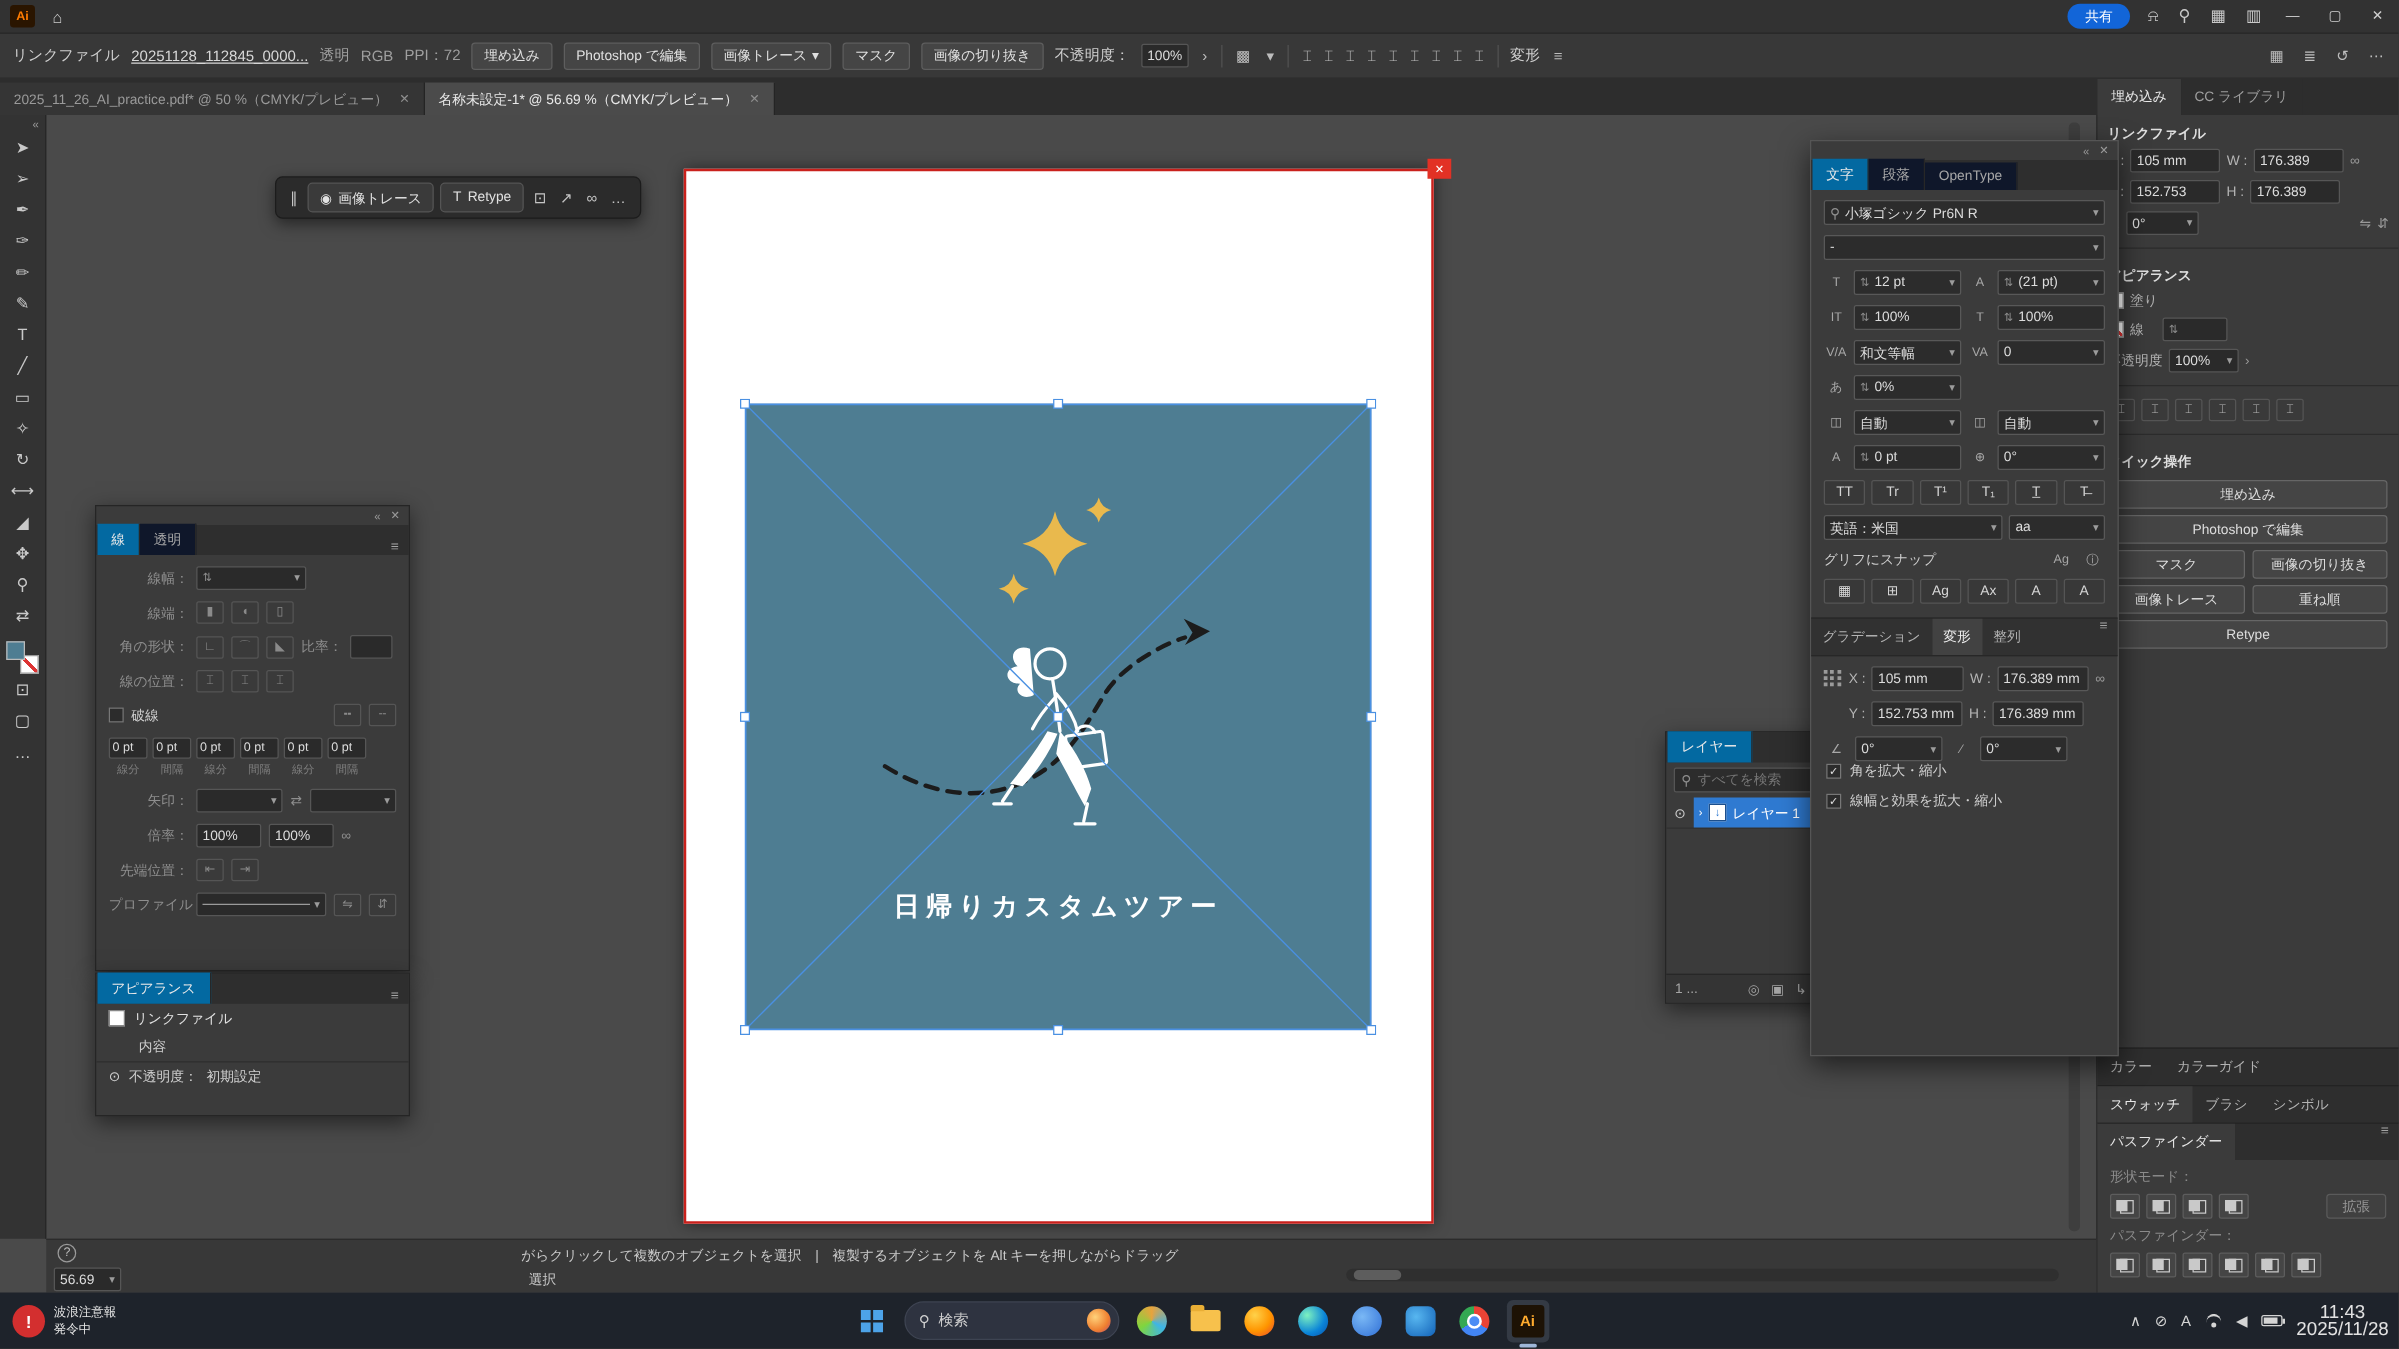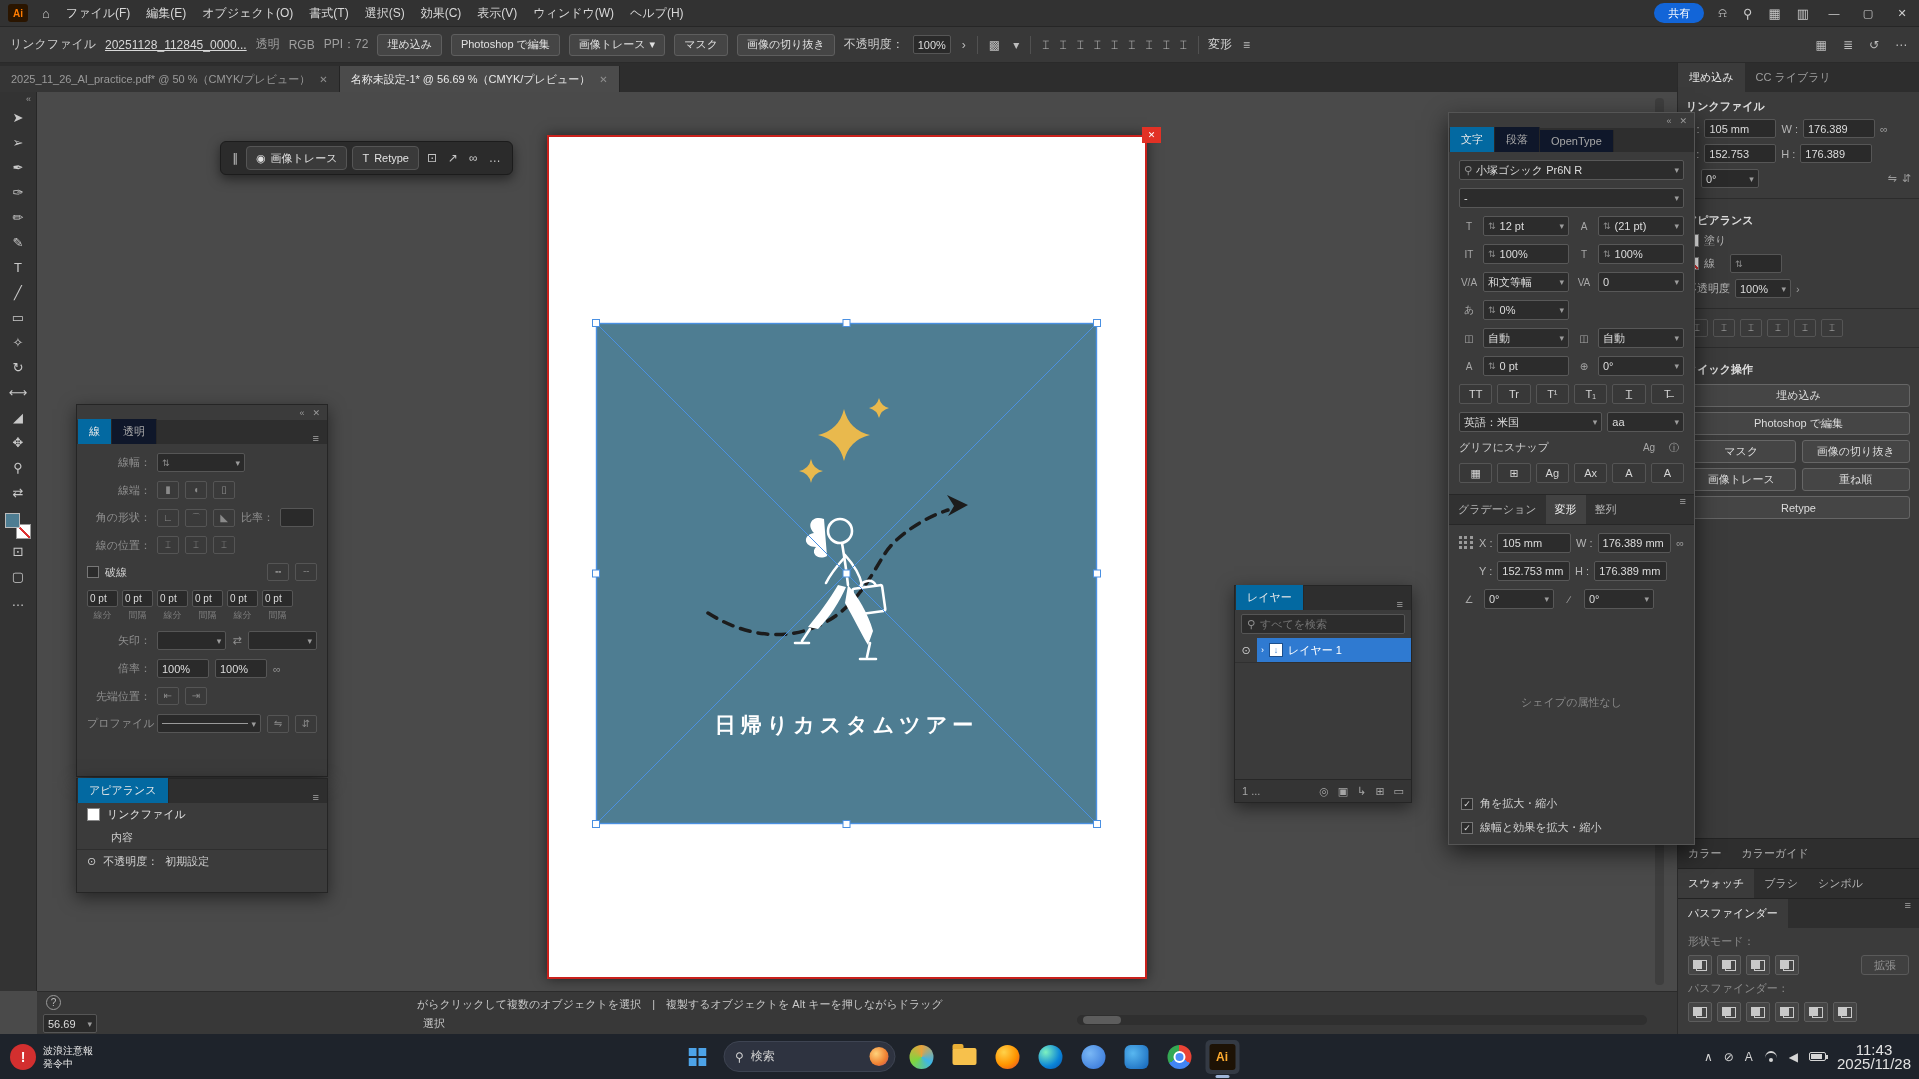--- a/index.html
+++ b/index.html
@@ -145,31 +145,20 @@
 .dim{color:#8b8b8b}
 </style>
 </head>
 <body>
 
 <div class="app">
 
   <div class="menubar">
     <span class="ai-logo">Ai</span>
     <span class="mb-ico">⌂</span>
-    <div style="display:flex">
-        <span class="menu-item">ファイル(F)</span>
-        <span class="menu-item">編集(E)</span>
-        <span class="menu-item">オブジェクト(O)</span>
-        <span class="menu-item">書式(T)</span>
-        <span class="menu-item">選択(S)</span>
-        <span class="menu-item">効果(C)</span>
-        <span class="menu-item">表示(V)</span>
-        <span class="menu-item">ウィンドウ(W)</span>
-        <span class="menu-item">ヘルプ(H)</span>
-      </div>
     <div class="mb-right">
       <button class="share-btn">共有</button>
       <span class="mb-ico">⍾</span>
       <span class="mb-ico">⚲</span>
       <span class="mb-ico">▦</span>
       <span class="mb-ico">▥</span>
       <span class="win-ctl">—</span>
       <span class="win-ctl">▢</span>
       <span class="win-ctl">✕</span>
     </div>
@@ -481,21 +470,21 @@
     <div class="ap-row" style="padding-left:34px">
         <span>内容</span>
       </div>
     <div class="ap-row" style="border-top:1px solid #2e2e2e">
         <span>⊙</span>
         <span>不透明度：</span>
         <span>初期設定</span>
       </div>
   </div>
 
-  <div class="panel" style="left:1234px;top:585px;width:178px;height:218px;z-index:30">
+  <div class="panel" style="left:1332px;top:585px;width:159px;height:218px;z-index:30">
     <div class="p-tabs">
         <span class="ptab active">レイヤー</span>
         <span class="p-menu">≡</span>
       </div>
     <div class="layer-search">
         <span>⚲</span>
         <input placeholder="すべてを検索" style="">
       </div>
     <div class="layer-row">
       <span class="lr-eye">⊙</span>
@@ -831,21 +820,20 @@
       <span class="cpfld" style="max-width:70px">
           <span>0°</span>
           <span class="dd">▾</span>
         </span>
       <span class="cp-ico">∕</span>
       <span class="cpfld" style="max-width:70px">
           <span>0°</span>
           <span class="dd">▾</span>
         </span>
     </div>
-    <div class="noattr">シェイプの属性なし</div>
     <div class="chk-row">
         <span class="cbx">✓</span>
         <span>角を拡大・縮小</span>
       </div>
     <div class="chk-row">
         <span class="cbx">✓</span>
         <span>線幅と効果を拡大・縮小</span>
       </div>
   </div>
 

